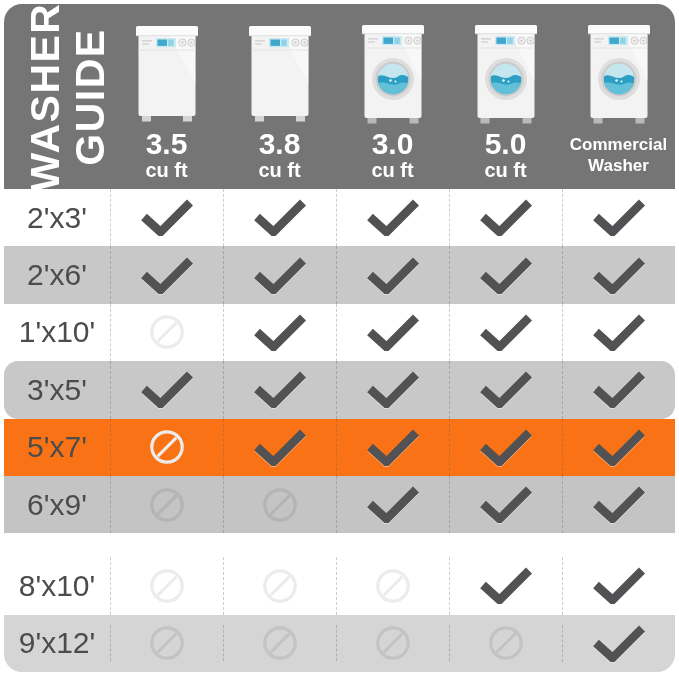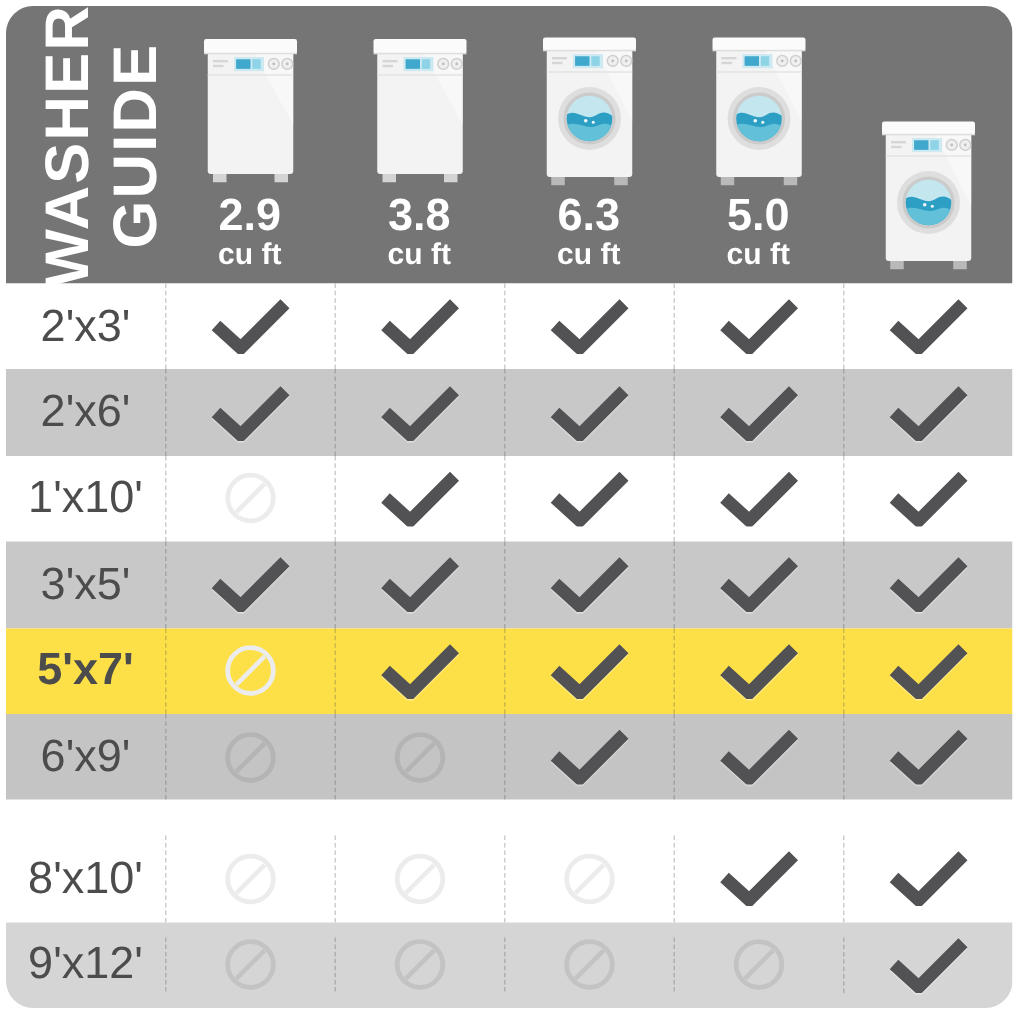--- a/index.html
+++ b/index.html
@@ -62,21 +62,21 @@
     <rect x="33.2" y="18.5" width="5.6" height="6.4" fill="#8fd4e6"></rect>
     <circle cx="47.5" cy="21.6" r="3.6" fill="#efefef" stroke="#cfcfcf" stroke-width="1"></circle>
     <circle cx="47.5" cy="21.6" r="0.9" fill="#bdbdbd"></circle>
     <circle cx="56.5" cy="21.6" r="3.6" fill="#efefef" stroke="#cfcfcf" stroke-width="1"></circle>
     <circle cx="56.5" cy="21.6" r="0.9" fill="#bdbdbd"></circle>
     <rect x="3.5" y="28.5" width="57" height="1" fill="#e3e3e3"></rect>
     <rect x="7" y="95" width="9" height="5.5" fill="#d4d4d4"></rect>
     <rect x="48" y="95" width="9" height="5.5" fill="#d4d4d4"></rect>
   </svg>
             <div class="label-area">
-       <div class="cap">2.9</div>
+       <div class="cap">3.5</div>
        <div class="unit">cu ft</div>
      </div>
           </div>
           <div class="hcol">
             <svg class="wicon" width="64" height="104" viewBox="0 0 64 104">
     <rect x="3.5" y="14" width="57" height="81" rx="2" fill="#f3f3f3"></rect>
     <polygon points="34,14 60.5,14 60.5,62" fill="#ffffff" opacity="0.45"></polygon>
     <rect x="1" y="5" width="62" height="10" rx="1.5" fill="#fbfbfb"></rect>
     <rect x="1" y="14.2" width="62" height="1" fill="#dedede"></rect>
 
@@ -126,21 +126,21 @@
     <g clip-path="url(#glass0)">
       <path d="M16,56 C23,50 29,61 37,55.5 C41.5,52.5 45,54.5 48.5,57 L48.5,74 L16,74 Z" fill="#2e9fc4"></path>
       <path d="M16,63 C23,58.5 30,66.5 38,62.5 C42,60.5 45.5,61.5 48.5,64 L48.5,74 L16,74 Z" fill="#62c1d8"></path>
       <circle cx="29.5" cy="59.5" r="1.2" fill="#ffffff" opacity="0.95"></circle>
       <circle cx="34.5" cy="60.5" r="1.0" fill="#ffffff" opacity="0.95"></circle>
     </g>
     <rect x="6.5" y="97" width="9" height="5.5" fill="#b9b9b9"></rect>
     <rect x="48.5" y="97" width="9" height="5.5" fill="#b9b9b9"></rect>
   </svg>
             <div class="label-area">
-       <div class="cap">6.3</div>
+       <div class="cap">3.0</div>
        <div class="unit">cu ft</div>
      </div>
           </div>
           <div class="hcol">
             <svg class="wicon" width="64" height="104" viewBox="0 0 64 104">
     <defs>
                 <clipPath id="glass1">
                   <circle cx="32" cy="58" r="15.2"></circle>
                 </clipPath>
               </defs>
@@ -203,20 +203,24 @@
     <circle cx="32" cy="58" r="15.2" fill="#c3e6ef"></circle>
     <g clip-path="url(#glass2)">
       <path d="M16,56 C23,50 29,61 37,55.5 C41.5,52.5 45,54.5 48.5,57 L48.5,74 L16,74 Z" fill="#2e9fc4"></path>
       <path d="M16,63 C23,58.5 30,66.5 38,62.5 C42,60.5 45.5,61.5 48.5,64 L48.5,74 L16,74 Z" fill="#62c1d8"></path>
       <circle cx="29.5" cy="59.5" r="1.2" fill="#ffffff" opacity="0.95"></circle>
       <circle cx="34.5" cy="60.5" r="1.0" fill="#ffffff" opacity="0.95"></circle>
     </g>
     <rect x="6.5" y="97" width="9" height="5.5" fill="#b9b9b9"></rect>
     <rect x="48.5" y="97" width="9" height="5.5" fill="#b9b9b9"></rect>
   </svg>
+            <div class="label-area">
+       <div class="cap cap-sm">Commercial</div>
+       <div class="unit cap-sm">Washer</div>
+     </div>
           </div>
         </div>
     </div>
 
     <div class="table" id="table-rows">
         <div class="trow" style="background: rgb(255, 255, 255);">
           <div class="rlabel">2'x3'</div>
           <div class="cell">
             <svg class="check-shadow" width="54" height="37" viewBox="0 0 54 37">
     <path d="M4 18 L20.5 33 L50 3.5" fill="none" stroke="#525254" stroke-width="8.5" stroke-linecap="butt" stroke-linejoin="miter"></path>
@@ -293,21 +297,21 @@
             <svg class="check-shadow" width="54" height="37" viewBox="0 0 54 37">
     <path d="M4 18 L20.5 33 L50 3.5" fill="none" stroke="#525254" stroke-width="8.5" stroke-linecap="butt" stroke-linejoin="miter"></path>
   </svg>
           </div>
           <div class="cell">
             <svg class="check-shadow" width="54" height="37" viewBox="0 0 54 37">
     <path d="M4 18 L20.5 33 L50 3.5" fill="none" stroke="#525254" stroke-width="8.5" stroke-linecap="butt" stroke-linejoin="miter"></path>
   </svg>
           </div>
         </div>
-        <div class="trow" style="background: rgb(200, 200, 200);">
+        <div class="trow" style="background: rgb(200, 200, 200); border-radius: 14px;">
           <div class="rlabel">3'x5'</div>
           <div class="cell">
             <svg class="check-shadow" width="54" height="37" viewBox="0 0 54 37">
     <path d="M4 18 L20.5 33 L50 3.5" fill="none" stroke="#525254" stroke-width="8.5" stroke-linecap="butt" stroke-linejoin="miter"></path>
   </svg>
           </div>
           <div class="cell">
             <svg class="check-shadow" width="54" height="37" viewBox="0 0 54 37">
     <path d="M4 18 L20.5 33 L50 3.5" fill="none" stroke="#525254" stroke-width="8.5" stroke-linecap="butt" stroke-linejoin="miter"></path>
   </svg>
@@ -321,21 +325,21 @@
             <svg class="check-shadow" width="54" height="37" viewBox="0 0 54 37">
     <path d="M4 18 L20.5 33 L50 3.5" fill="none" stroke="#525254" stroke-width="8.5" stroke-linecap="butt" stroke-linejoin="miter"></path>
   </svg>
           </div>
           <div class="cell">
             <svg class="check-shadow" width="54" height="37" viewBox="0 0 54 37">
     <path d="M4 18 L20.5 33 L50 3.5" fill="none" stroke="#525254" stroke-width="8.5" stroke-linecap="butt" stroke-linejoin="miter"></path>
   </svg>
           </div>
         </div>
-        <div class="trow" style="background: #fde047; font-weight: bold;">
+        <div class="trow" style="background: #f97316;">
           <div class="rlabel">5'x7'</div>
           <div class="cell">
             <svg width="36" height="36" viewBox="0 0 36 36">
     <circle cx="18" cy="18" r="15.2" fill="none" stroke="#ececec" stroke-width="3.2"></circle>
     <line x1="8.6" y1="27.4" x2="27.4" y2="8.6" stroke="#ececec" stroke-width="3"></line>
   </svg>
           </div>
           <div class="cell">
             <svg class="check-shadow" width="54" height="37" viewBox="0 0 54 37">
     <path d="M4 18 L20.5 33 L50 3.5" fill="none" stroke="#525254" stroke-width="8.5" stroke-linecap="butt" stroke-linejoin="miter"></path>

